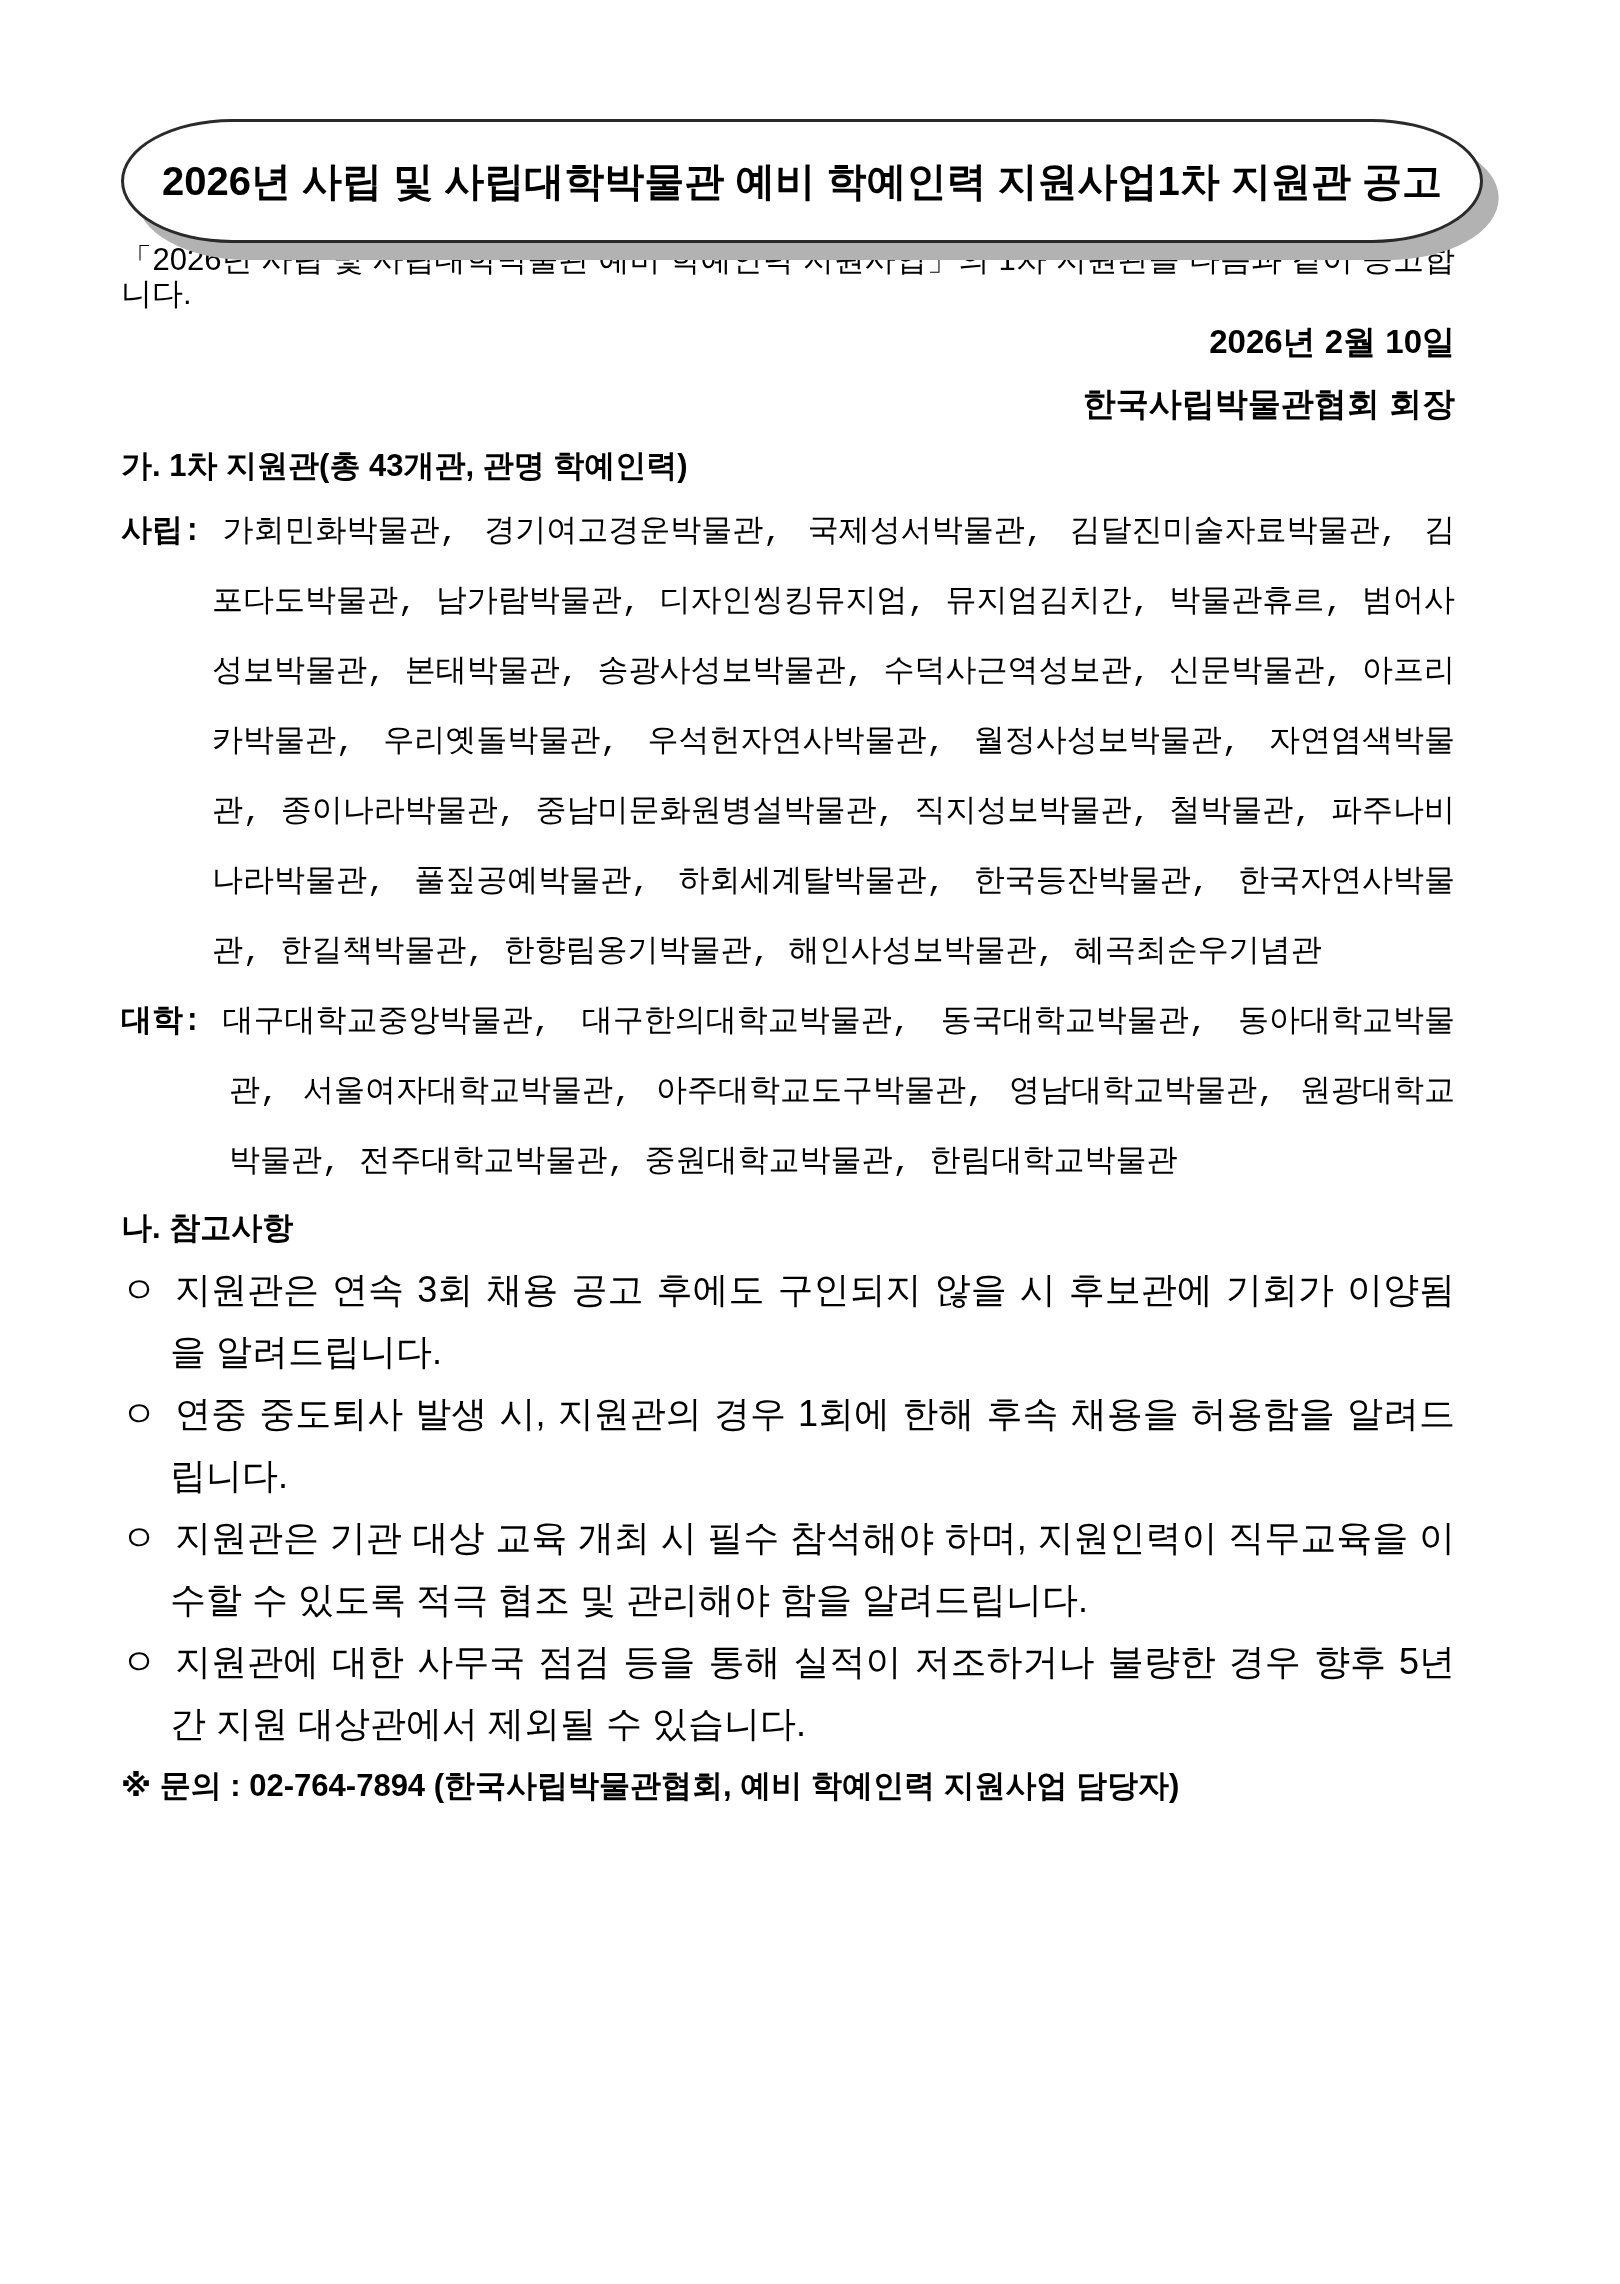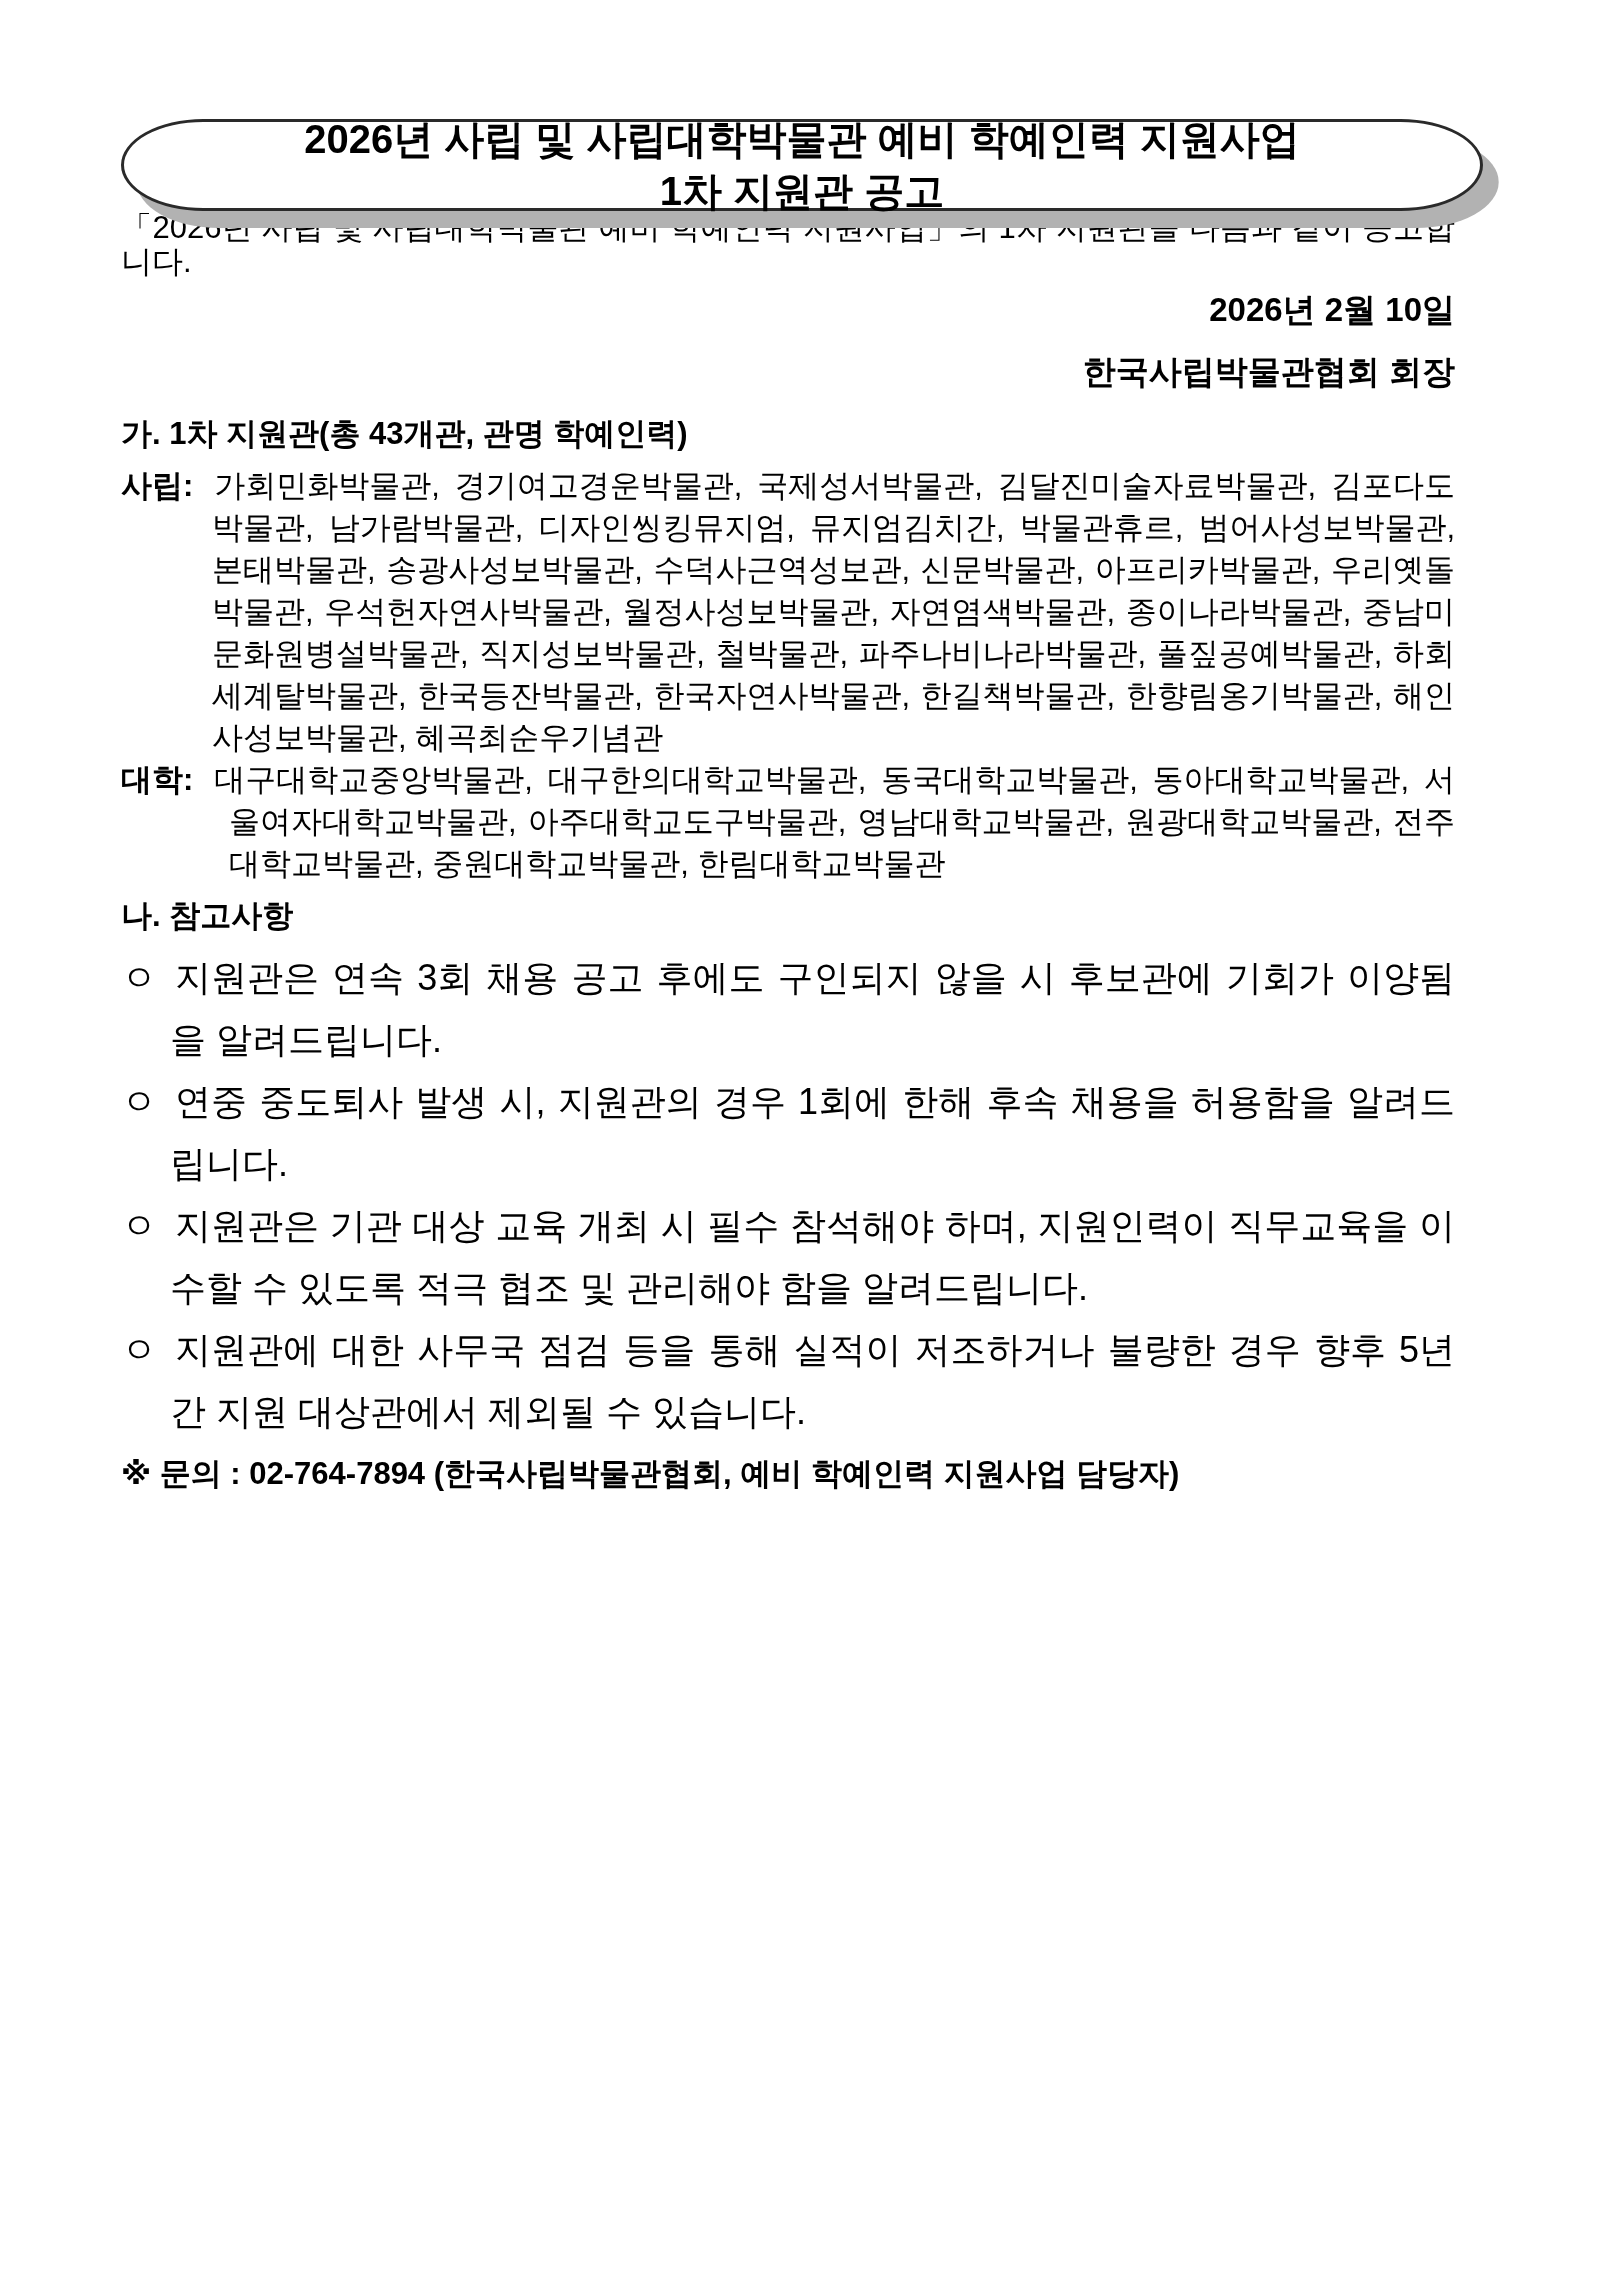--- a/index.html
+++ b/index.html
@@ -16,27 +16,27 @@
     min-height: 2284px;
     padding: 119px 165px 39px 121px;
   }
   .page p, .page div { margin: 0; }
 
   
   .title-box {
     box-sizing: border-box;
     margin-left: -33px;
     width: 1362px;
-    height: 92px;
+    height: 124px;
     background: #ffffff;
     border: 3.9px solid #2a2a2a;
     border-radius: 111px / 62px;
     box-shadow: 15.7px 17px 0 #b2b2b2;
     display: flex;
-    flex-direction: column;
+    flex-direction: row;
     align-items: center;
     justify-content: center;
     text-align: center;
     font-weight: bold;
     font-size: 40px;
     line-height: 52px;
     position: relative;
     z-index: 1;
   }
 
@@ -54,21 +54,21 @@
     text-align: right;
   }
 
   .heading {
     margin-top: 62px;
     font-size: 31px;
     line-height: 62px;
     font-weight: bold;
   }
 
-  .hang { font-size: 31px; line-height: 42px; text-align: justify; }
+  .hang { font-size: 31px; line-height: 70px; text-align: justify; font-family: Liberation Mono, monospace; }
   .hang-private { padding-left: 91px; text-indent: -91px; }
   .hang-univ { margin-top: 49px; padding-left: 108px; text-indent: -108px; }
   .hang .label { font-weight: bold; margin-right: 21px; }
 
   .bullet {
     font-size: 36px;
     line-height: 62px;
     text-align: justify;
     padding-left: 49px;
     text-indent: -49px;

